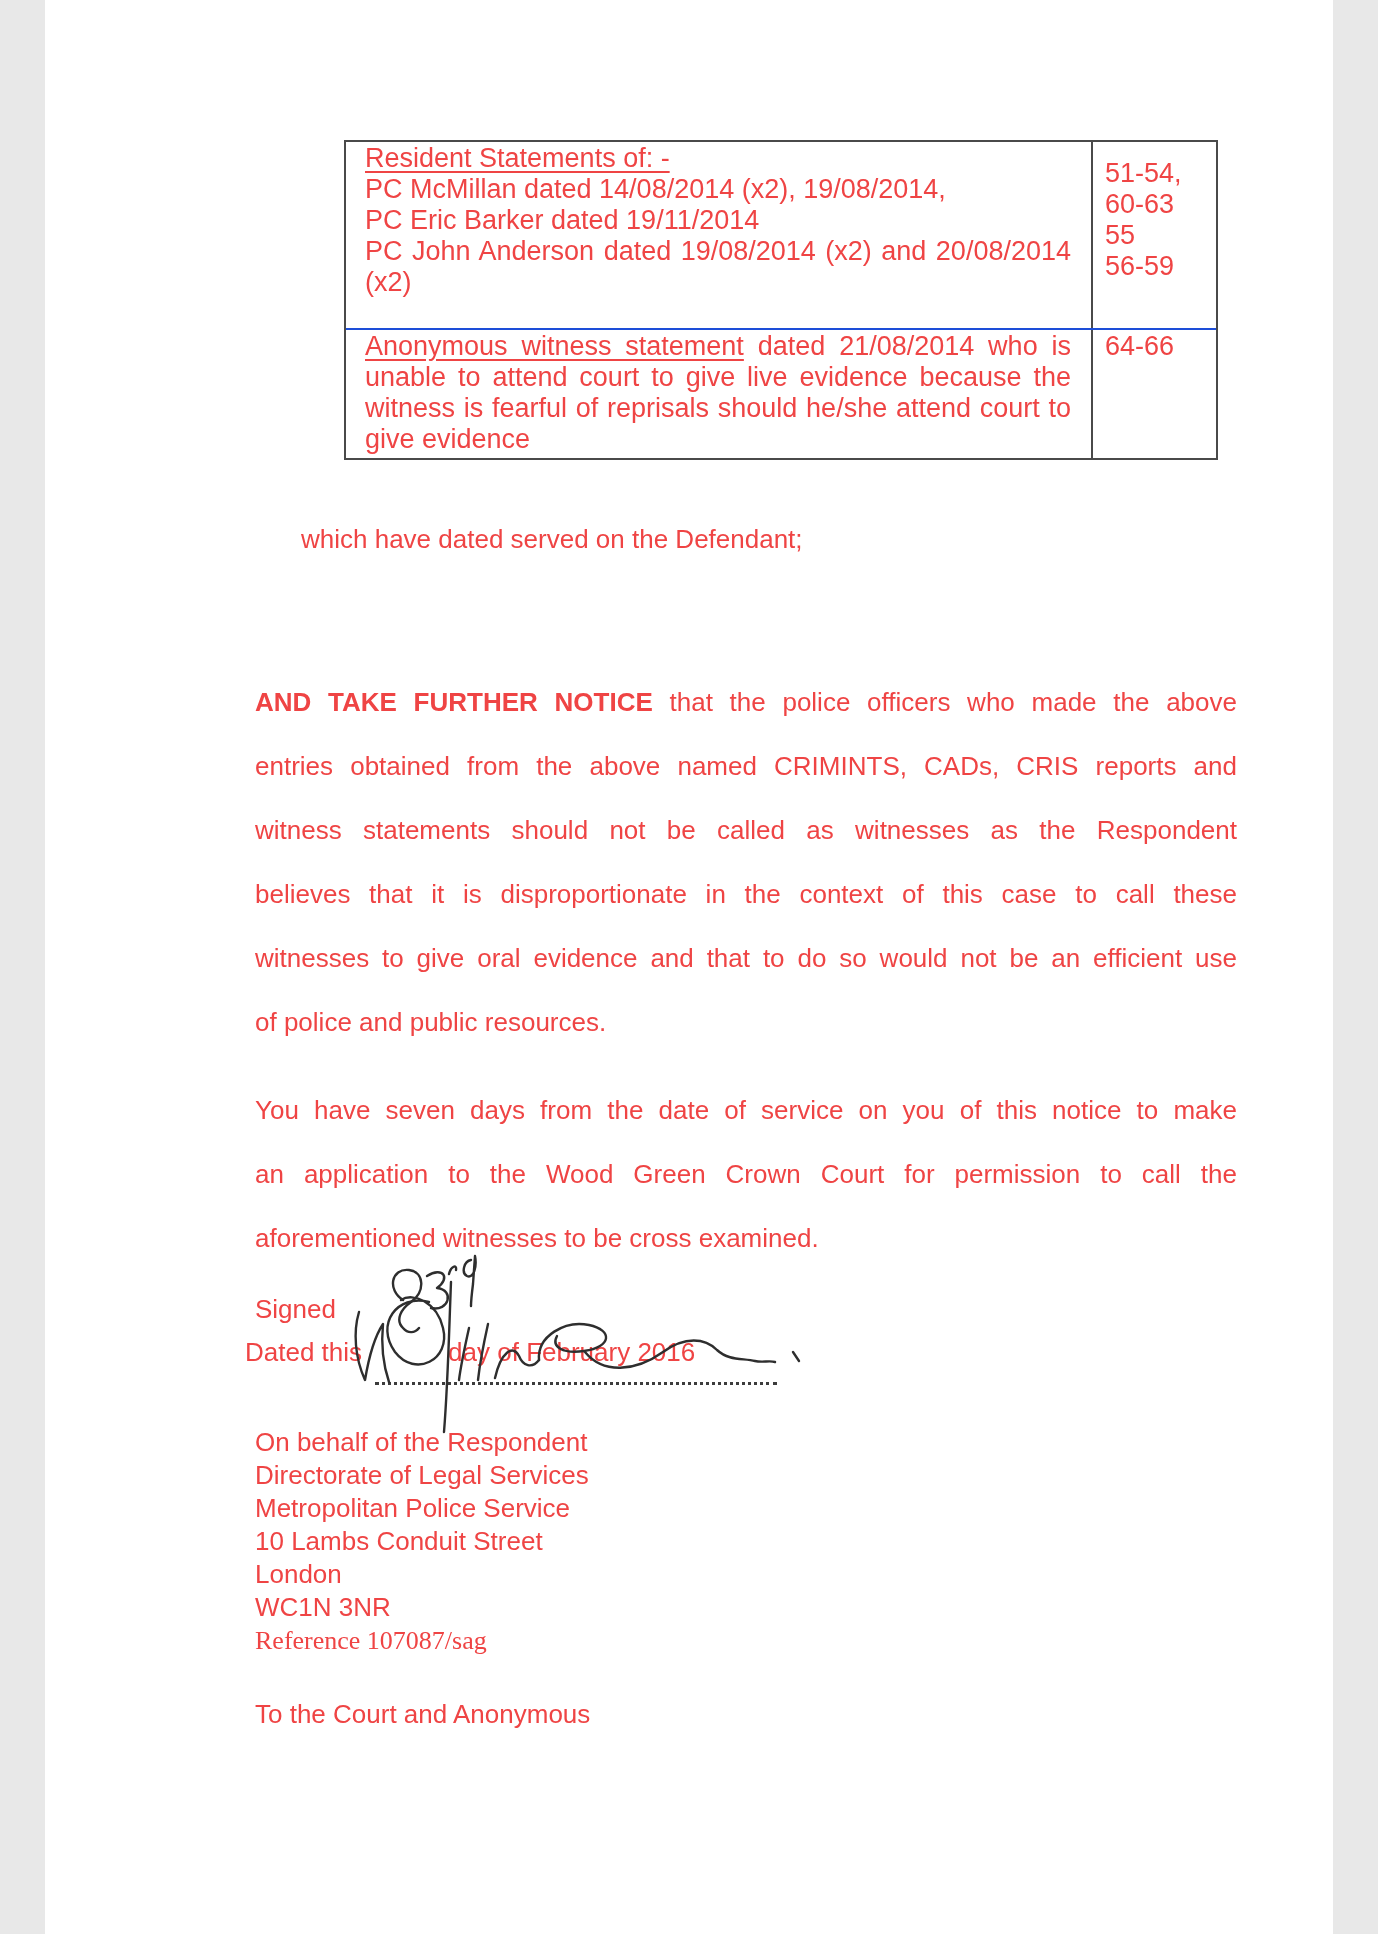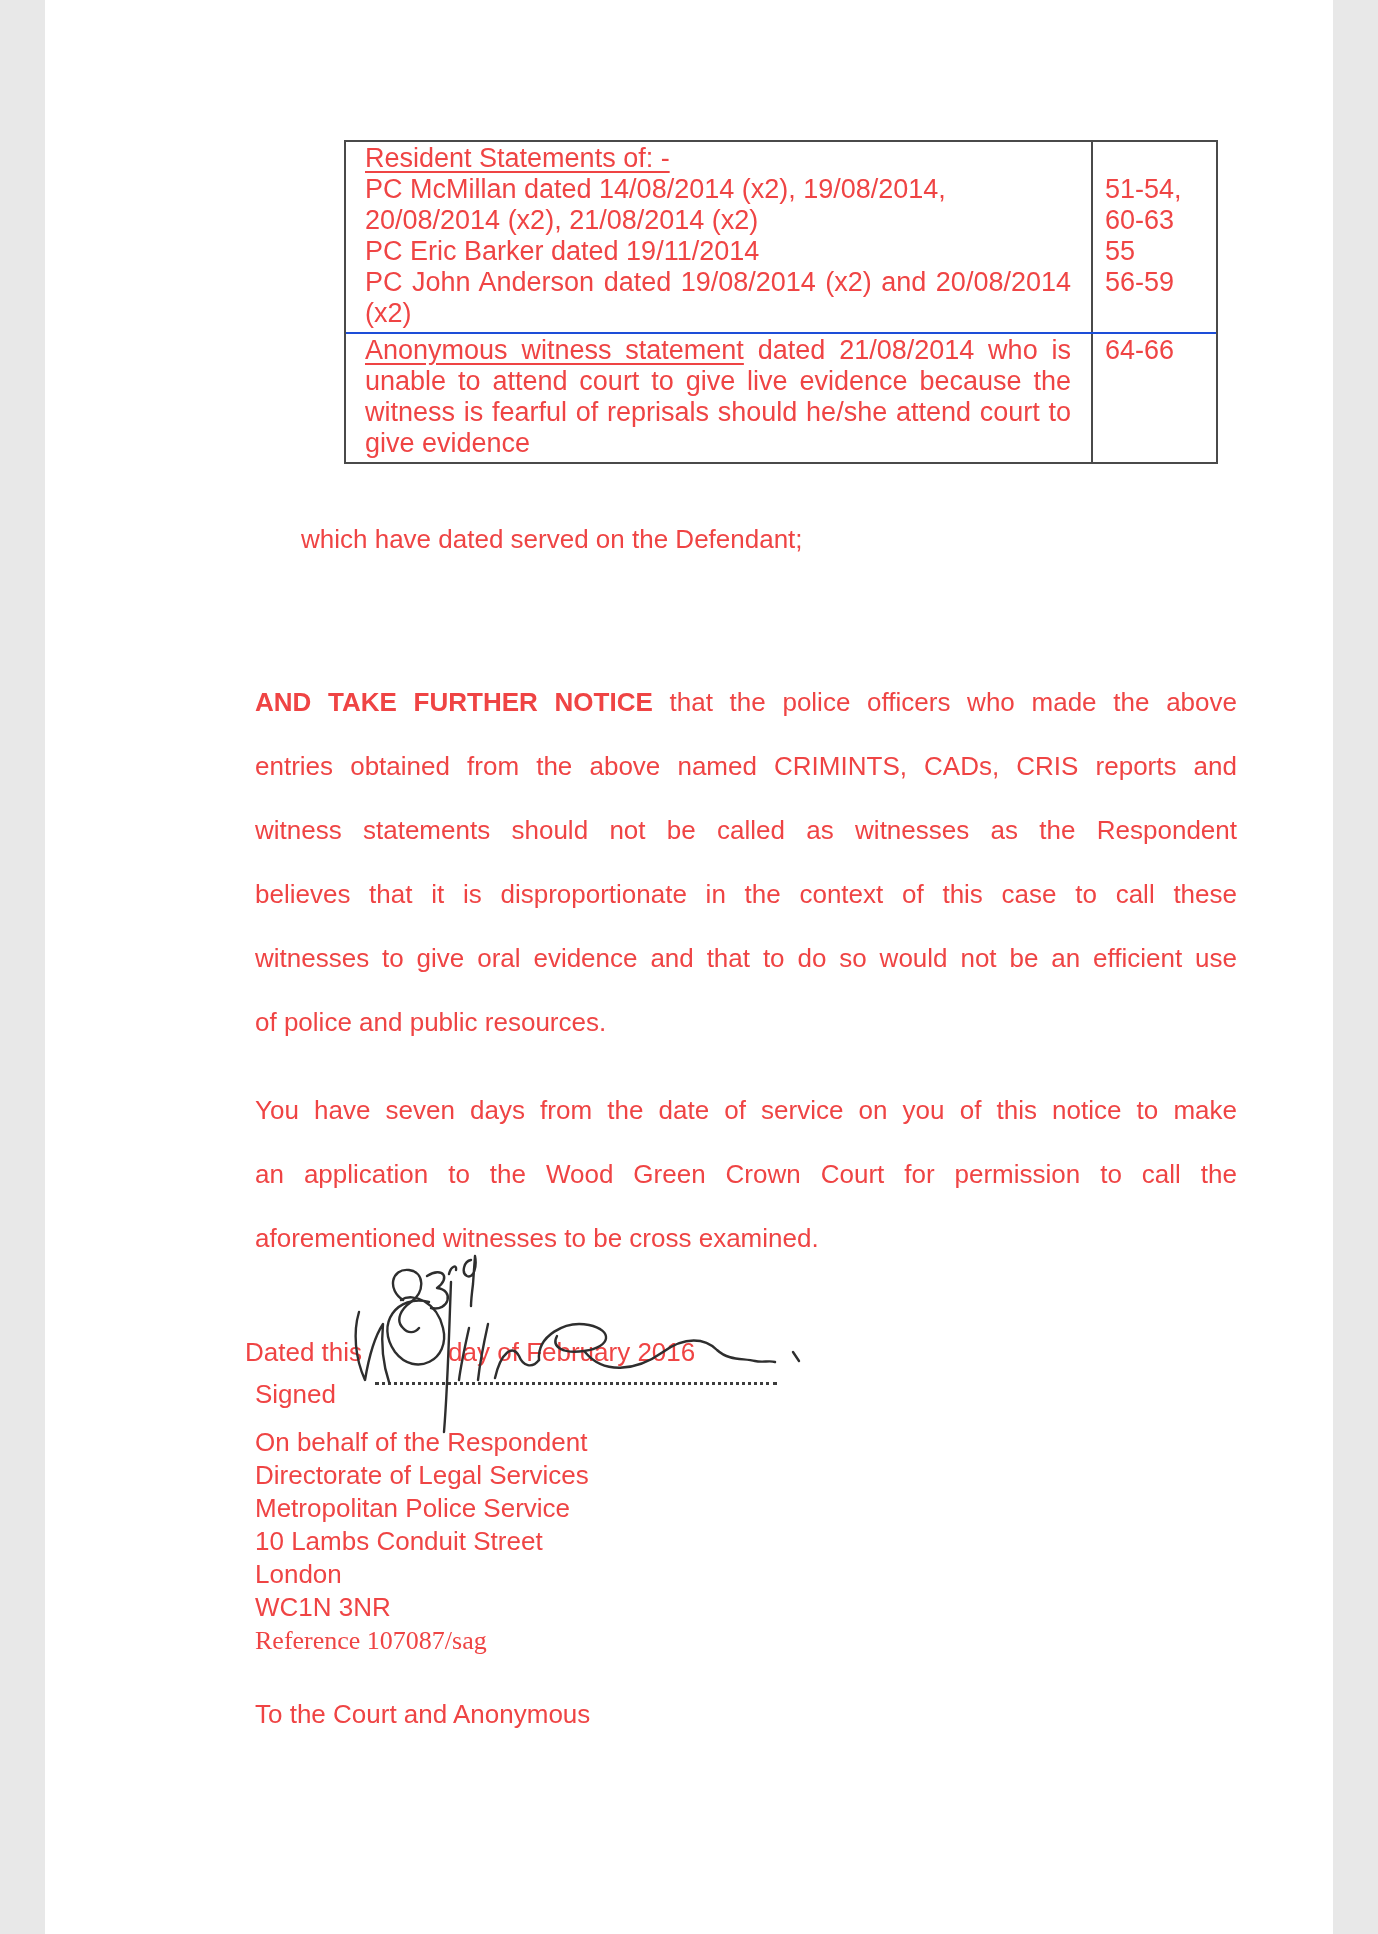--- a/index.html
+++ b/index.html
@@ -25,36 +25,36 @@
     width:745px;box-sizing:border-box;
     padding:1px 20px 3px 19px;
   }
   .t-cell-r{
     flex:1;box-sizing:border-box;
     border-left:2px solid #4a4a4a;
     padding:1px 4px 3px 12px;
   }
   .row1 .t-cell-l{min-height:186px;}
   .row2 .t-cell-l{min-height:118px;}
-  .pad-one-line{padding-top:32px;}
+  .pad-one-line{padding-top:16px;}
   .u{text-decoration:underline;text-underline-offset:4px;}
   .jline{text-align:justify;text-align-last:justify;}
   
   .line26{font-size:26px;line-height:31px;}
   .para{
     position:absolute;left:210px;width:982px;
     font-size:26px;line-height:64px;
   }
   .para .jl{text-align:justify;text-align-last:justify;}
   .served{position:absolute;left:256px;top:524px;}
   .bold{font-weight:bold;}
   
   .dated-line{position:absolute;left:200px;top:1289px;margin-top:48px;}
   .day-gap{display:inline-block;width:86px;}
-  .signed-line{position:absolute;left:210px;top:1379px;}
+  .signed-line{position:absolute;left:210px;top:1294px;}
   .dotted-leader{
     position:absolute;left:330px;top:1366px;width:402px;height:16px;
     border-bottom:3px dotted #3c3c3c;
   }
   .hand{position:absolute;pointer-events:none;}
   .hand path{fill:none;stroke:#2e2e2e;stroke-width:2.4;stroke-linecap:round;stroke-linejoin:round;}
   
   .addr{
     position:absolute;left:210px;top:1426px;
     font-size:26px;line-height:33px;
@@ -65,21 +65,20 @@
 </head>
 <body>
 
 <div class="page">
 
   <div class="doc-table">
     <div class="t-row row1">
       <div class="t-cell-l">
         <div class="u">Resident Statements of: -</div>
         <div>PC McMillan dated 14/08/2014 (x2), 19/08/2014,</div>
-        <div>20/08/2014 (x2), 21/08/2014 (x2)</div>
         <div>PC Eric Barker dated 19/11/2014</div>
         <div class="jline">PC John Anderson dated 19/08/2014 (x2) and 20/08/2014</div>
         <div>(x2)</div>
       </div>
       <div class="t-cell-r pad-one-line">
         <div>51-54,</div>
         <div>60-63</div>
         <div>55</div>
         <div>56-59</div>
       </div>

